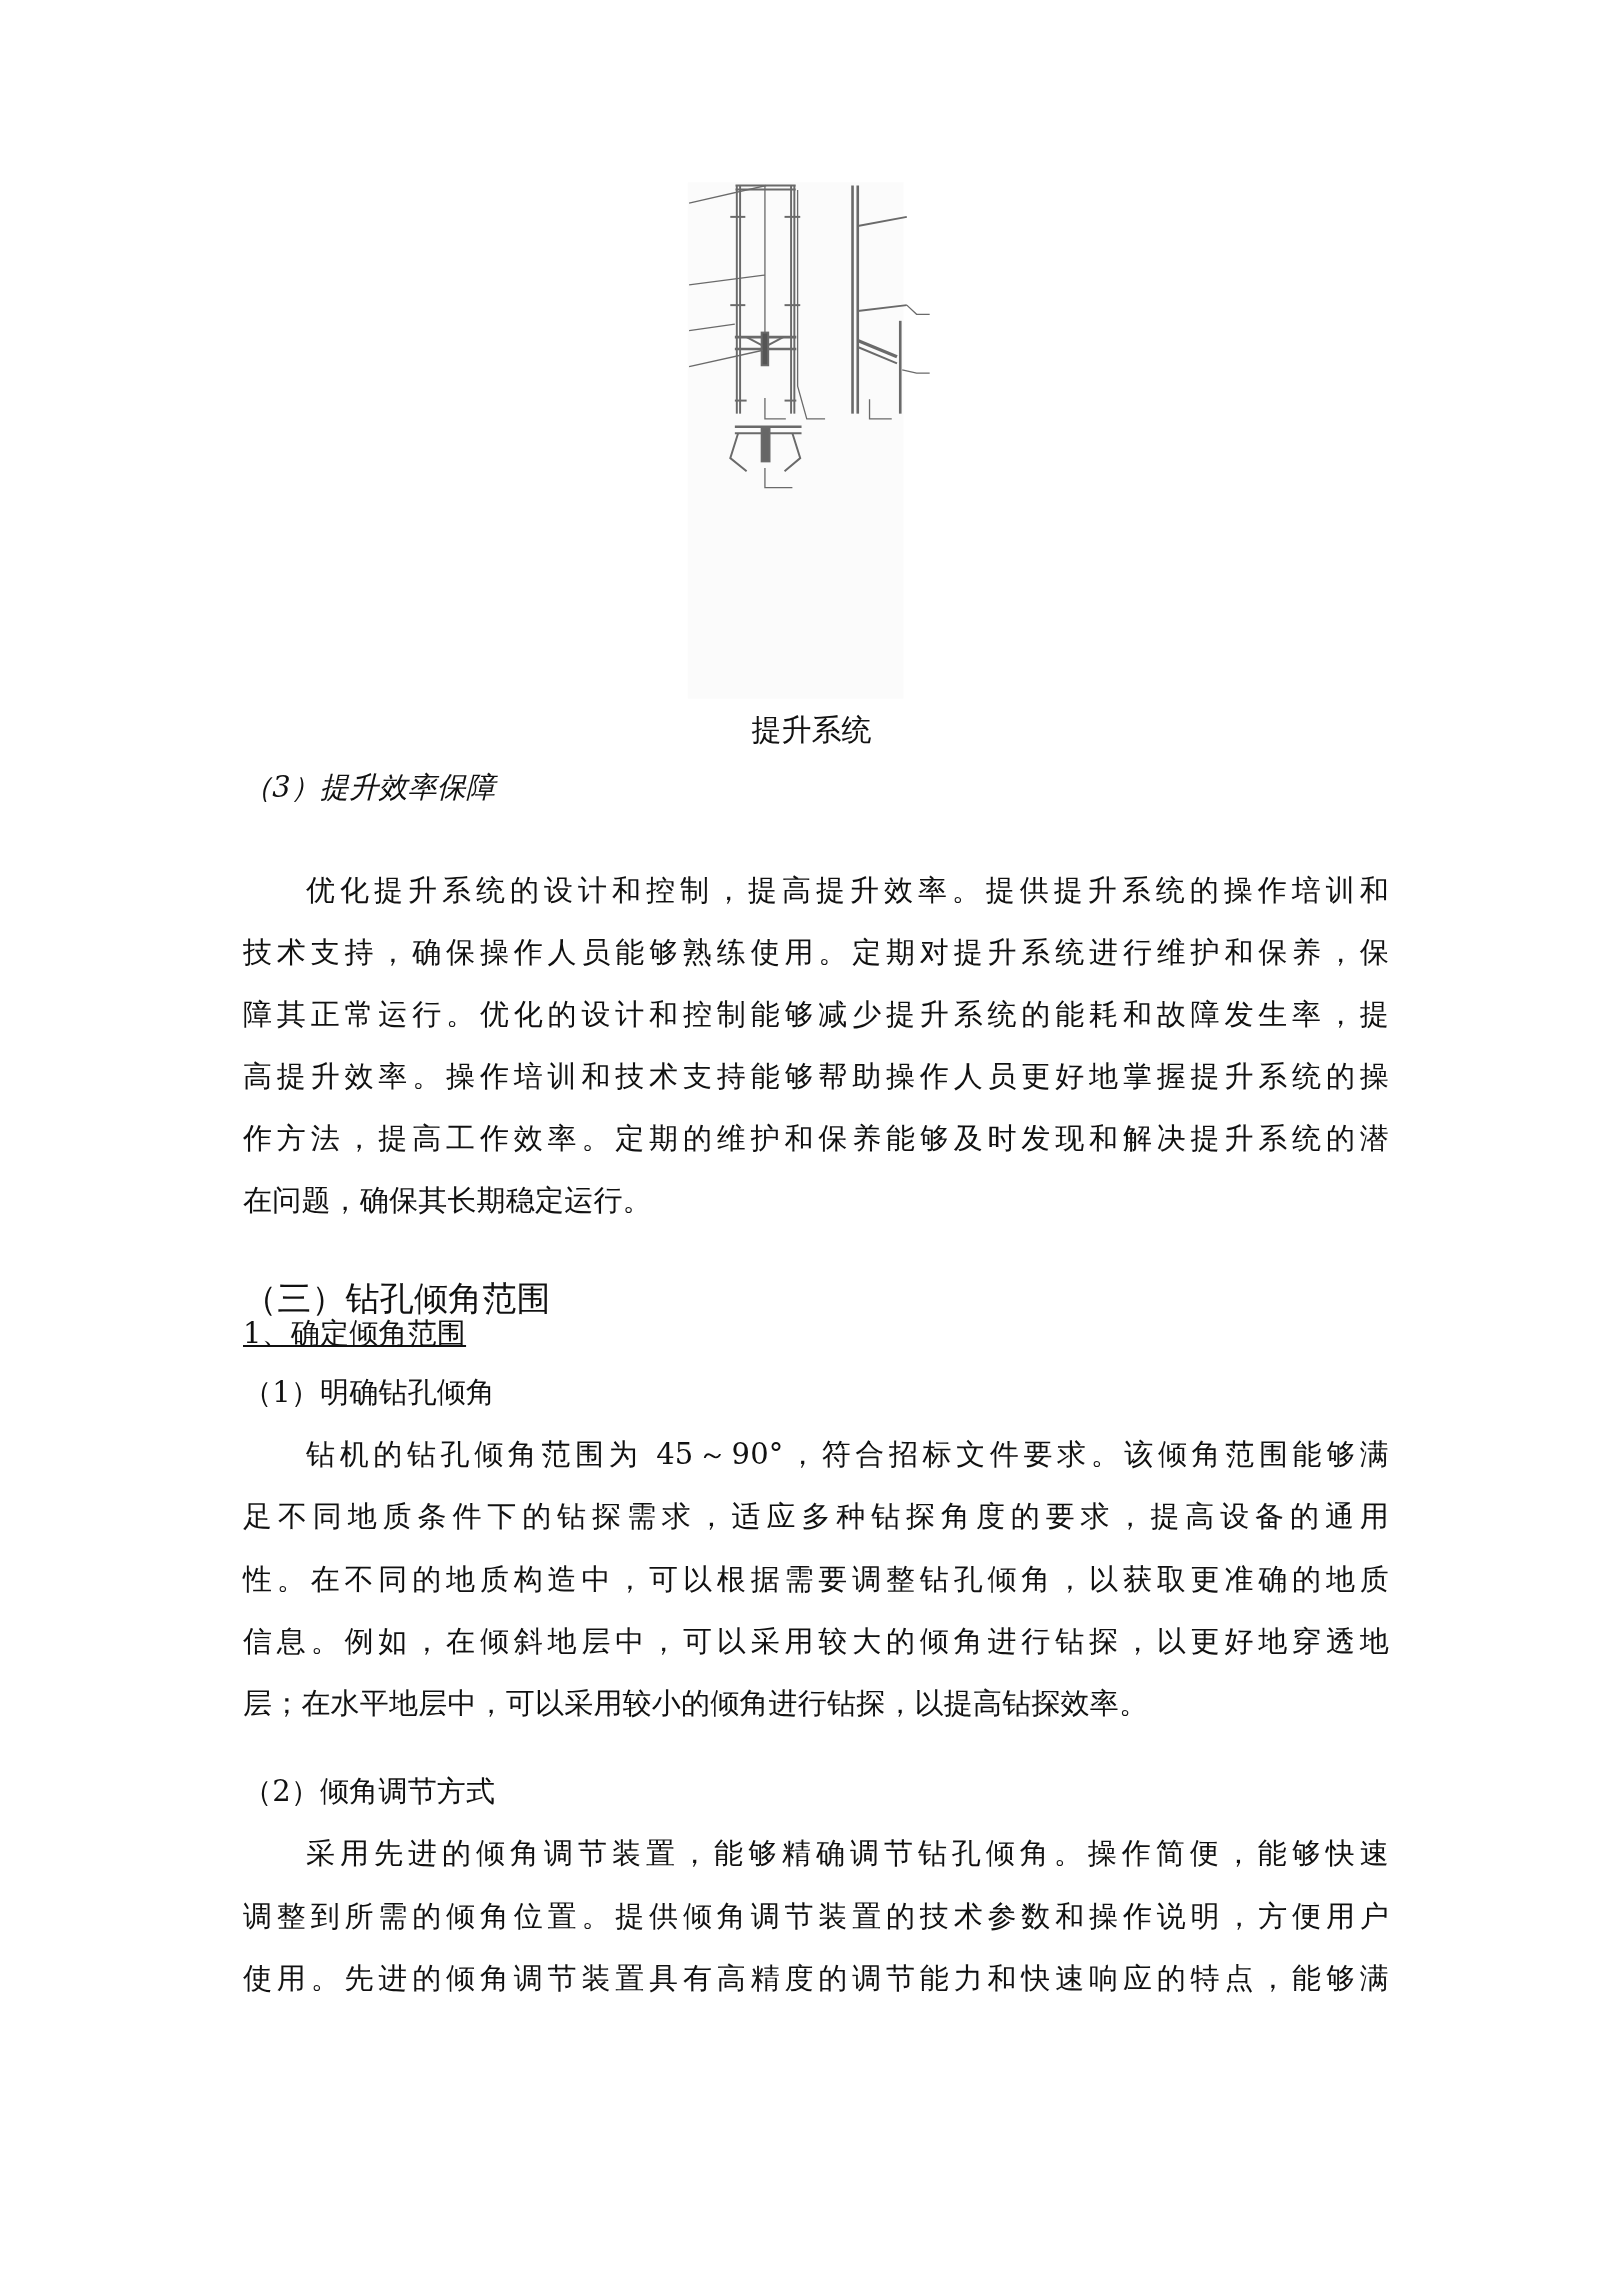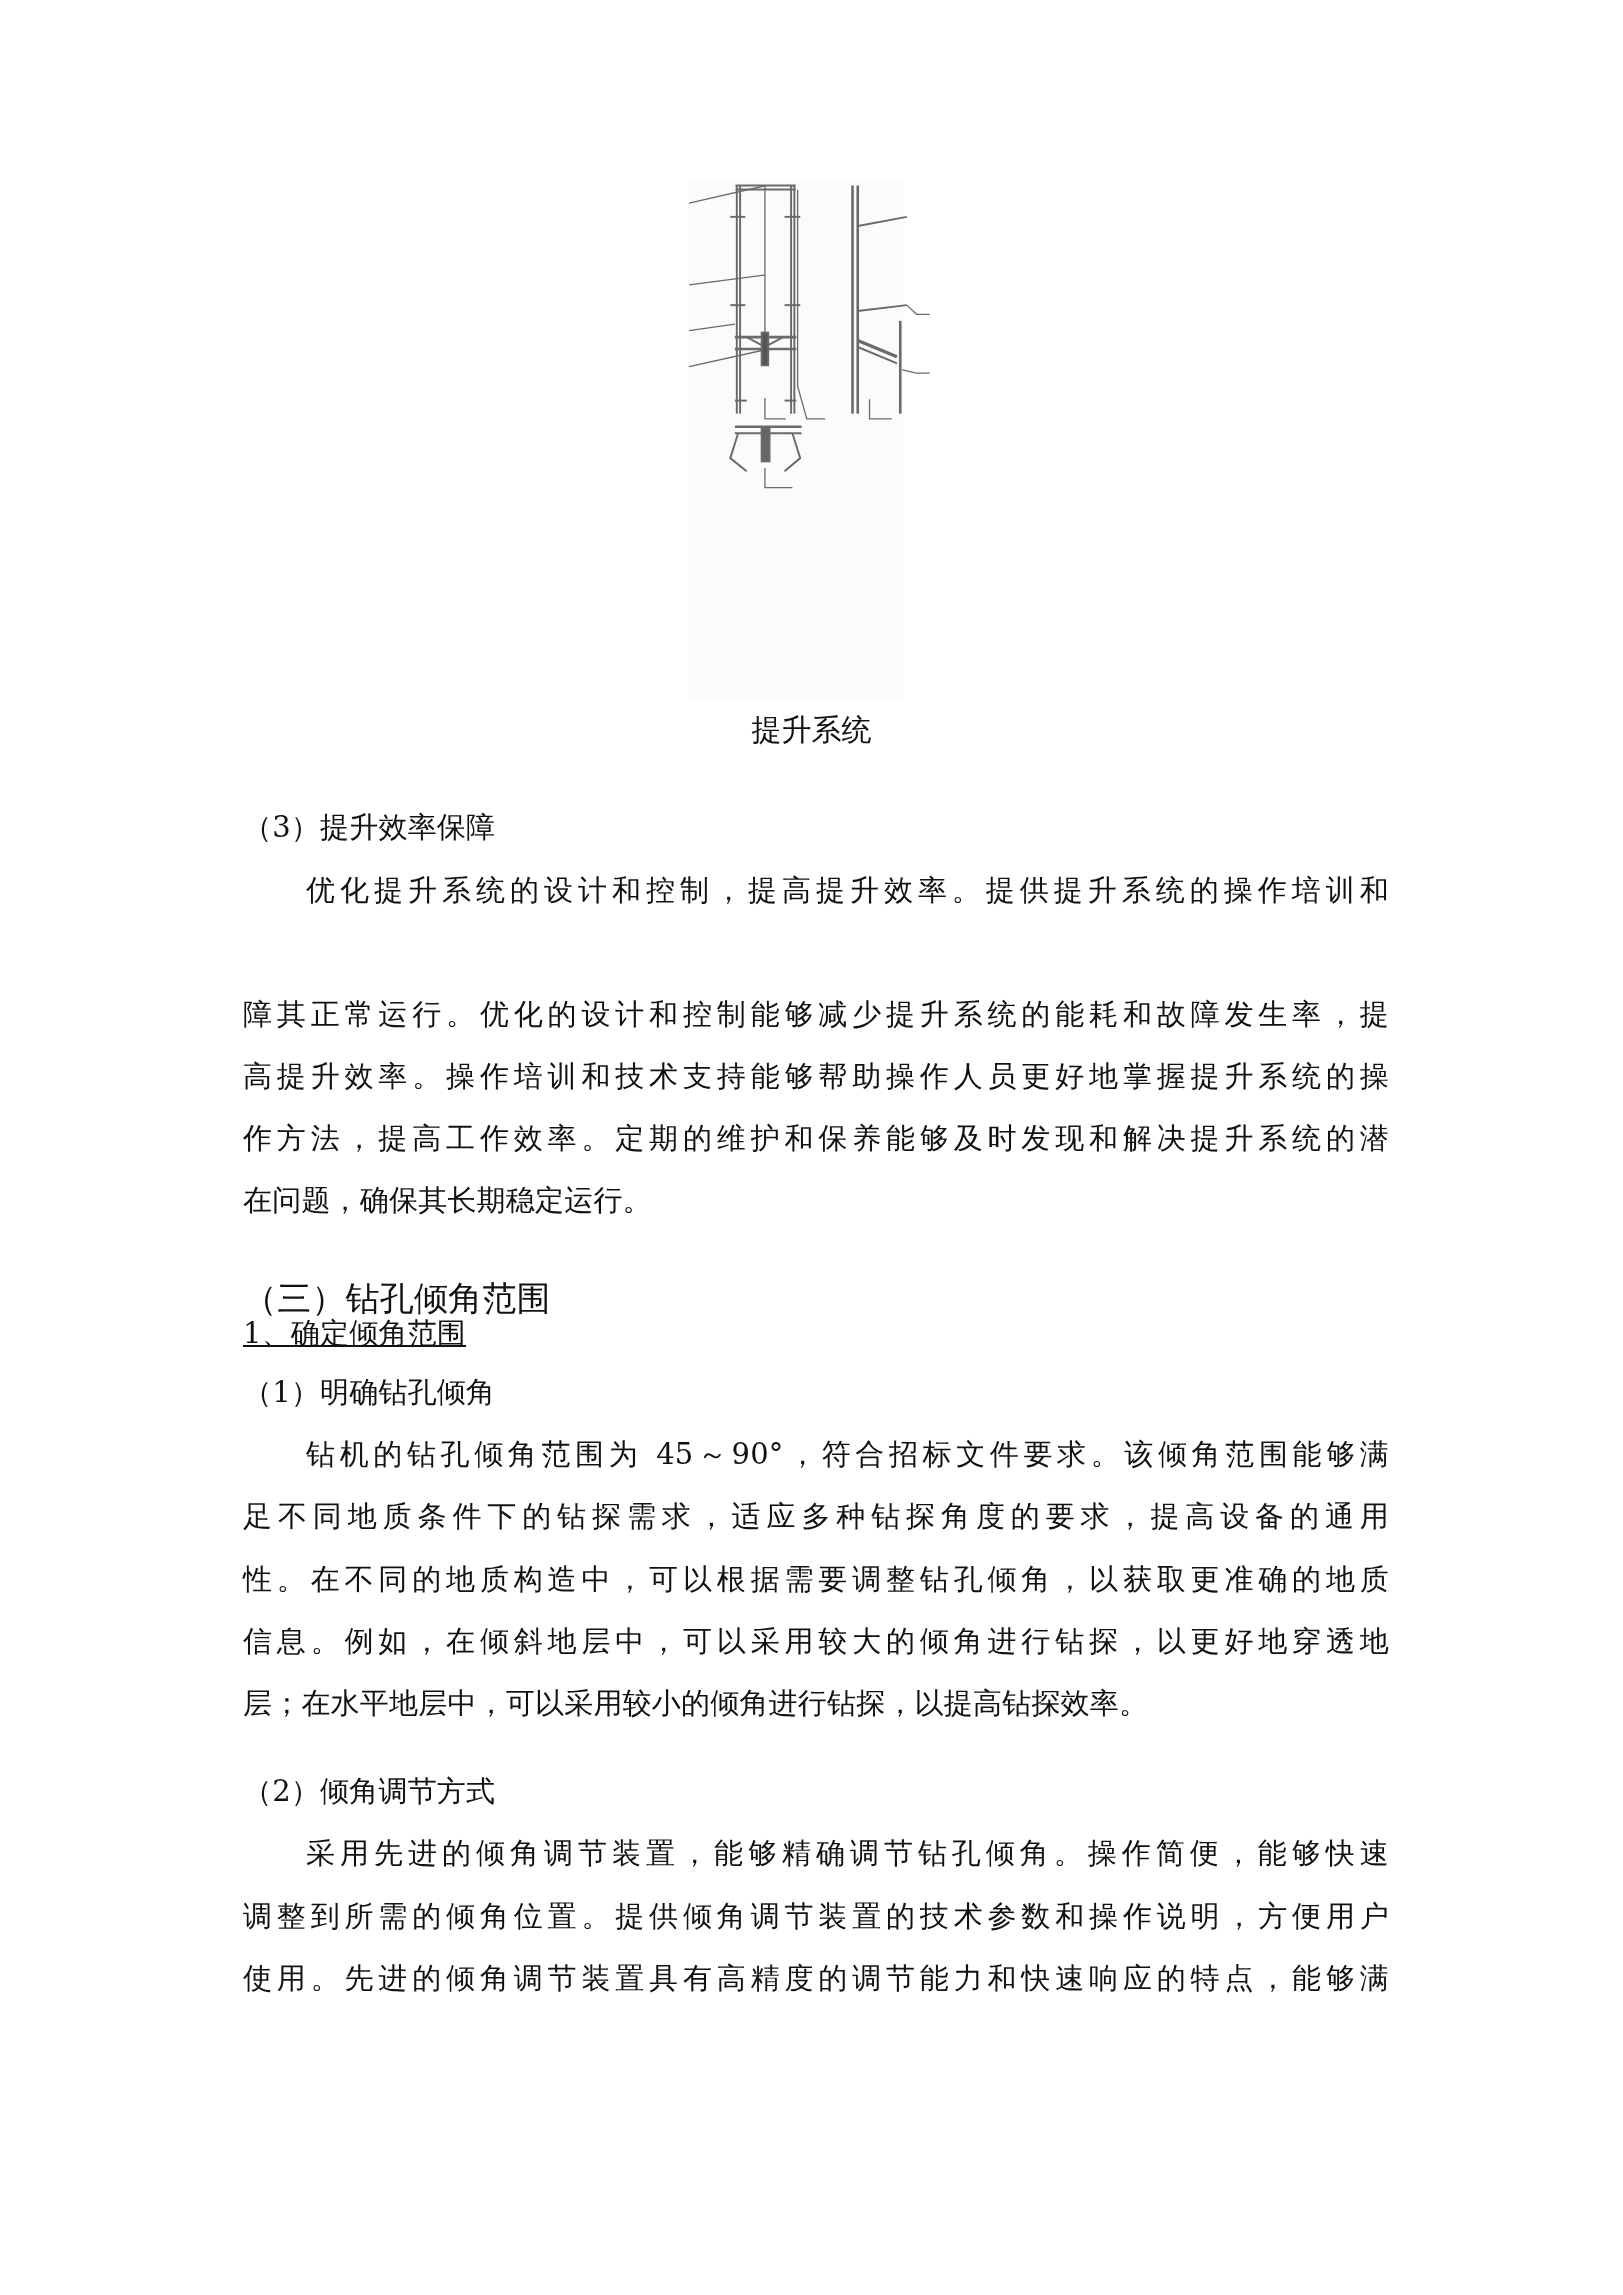--- a/index.html
+++ b/index.html
@@ -75,22 +75,23 @@
         <polyline points="1127,662 1115,700 1140,720"></polyline>
         <polyline points="1210,662 1222,700 1198,720"></polyline>
         <rect x="1163" y="655" width="12" height="50" fill="#666"></rect>
         <polyline points="1168,715 1168,745 1210,745" stroke-width="2"></polyline>
       </g>
     </svg>
   </div>
 
   <div class="caption">提升系统</div>
 
-  <div class="line sub" style="top:809px;">（3）提升效率保障</div>
+  <div class="line sub" style="top:769px;font-style:italic;">（3）提升效率保障</div>
   <div class="line just indent" style="top:872px;">优化提升系统的设计和控制，提高提升效率。提供提升系统的操作培训和</div>
+  <div class="line just" style="top:934px;">技术支持，确保操作人员能够熟练使用。定期对提升系统进行维护和保养，保</div>
   <div class="line just" style="top:1058px;">高提升效率。操作培训和技术支持能够帮助操作人员更好地掌握提升系统的操</div>
   <div class="line just" style="top:996px;">障其正常运行。优化的设计和控制能够减少提升系统的能耗和故障发生率，提</div>
   <div class="line just" style="top:1120px;">作方法，提高工作效率。定期的维护和保养能够及时发现和解决提升系统的潜</div>
   <div class="line" style="top:1182px;">在问题，确保其长期稳定运行。</div>
 
   <div class="line h2" style="top:1250px;">（三）钻孔倾角范围</div>
   <div class="line sub" style="top:1315px;text-decoration:underline;">1、确定倾角范围</div>
   <div class="line sub" style="top:1374px;">（1）明确钻孔倾角</div>
 
   <div class="line just indent" style="top:1436px;">钻机的钻孔倾角范围为 45～90°，符合招标文件要求。该倾角范围能够满</div>

